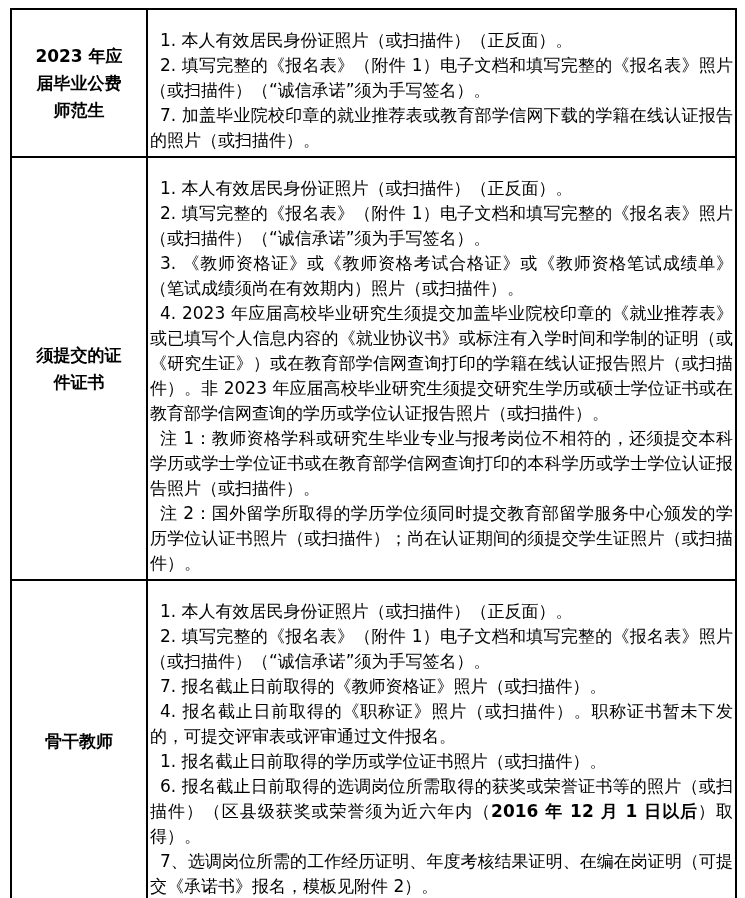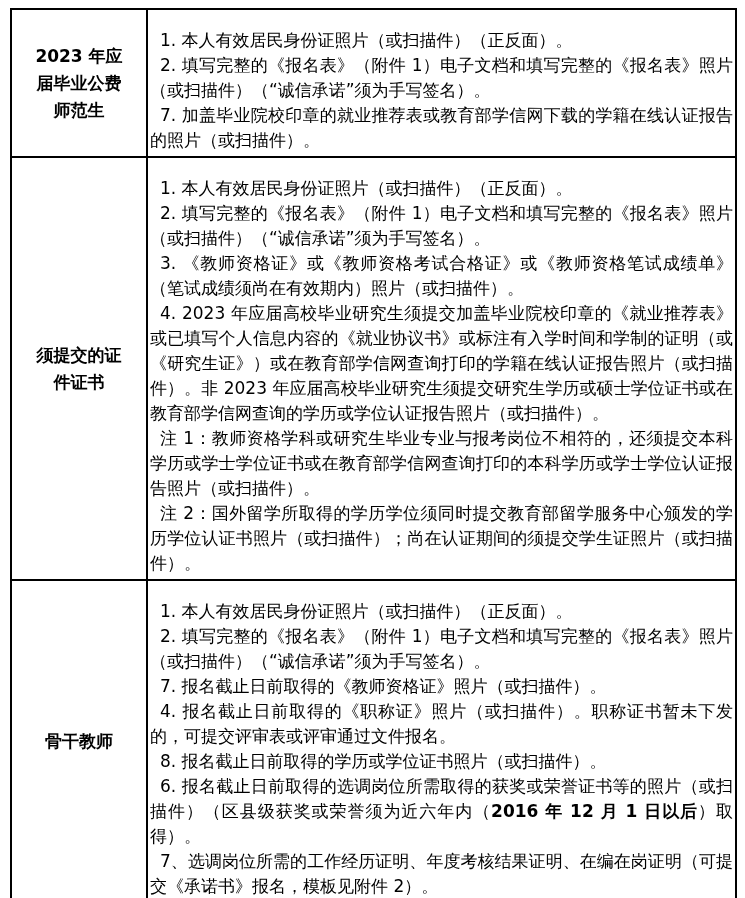--- a/index.html
+++ b/index.html
@@ -86,19 +86,19 @@
     </td>
   </tr>
 
   <tr class="r3">
     <td class="cat-cell">骨干教师</td>
     <td class="content-cell">
       <p>1. 本人有效居民身份证照片（或扫描件）（正反面）。</p>
       <p>2. 填写完整的《报名表》（附件 1）电子文档和填写完整的《报名表》照片（或扫描件）（“诚信承诺”须为手写签名）。</p>
       <p>7. 报名截止日前取得的《教师资格证》照片（或扫描件）。</p>
       <p>4. 报名截止日前取得的《职称证》照片（或扫描件）。职称证书暂未下发的，可提交评审表或评审通过文件报名。</p>
-      <p>8. 报名截止日前取得的学历或学位证书照片（或扫描件）。</p>
+      <p>1. 报名截止日前取得的学历或学位证书照片（或扫描件）。</p>
       <p><span>6. 报名截止日前取得的选调岗位所需取得的获奖或荣誉证书等的照片（或扫描件）（区县级获奖或荣誉须为近六年内（</span><b class="bold-date">2016 年 12 月 1 日以后</b><span>）取得）。</span></p>
       <p>7、选调岗位所需的工作经历证明、年度考核结果证明、在编在岗证明（可提交《承诺书》报名，模板见附件 2）。</p>
     </td>
   </tr>
 </tbody>
   </table>
 
 </body></html>

